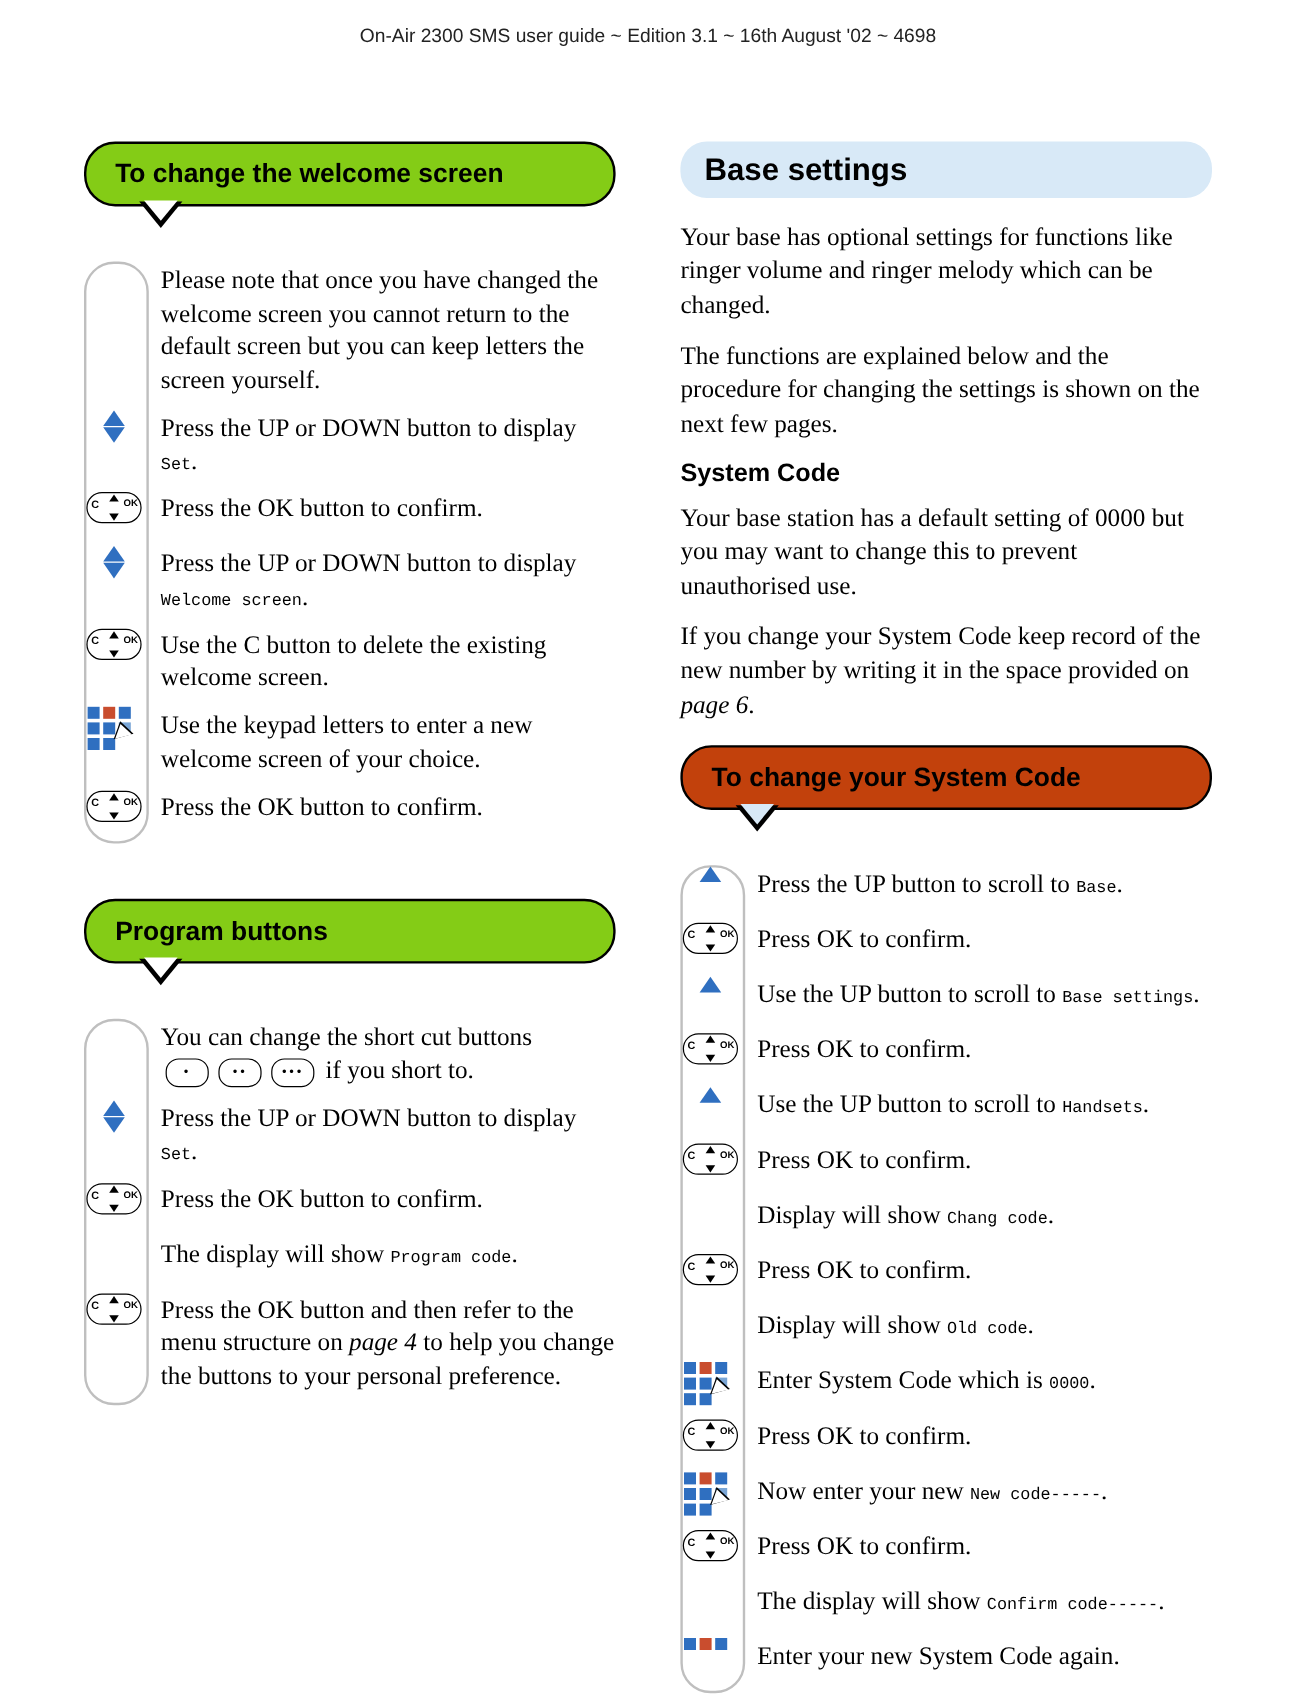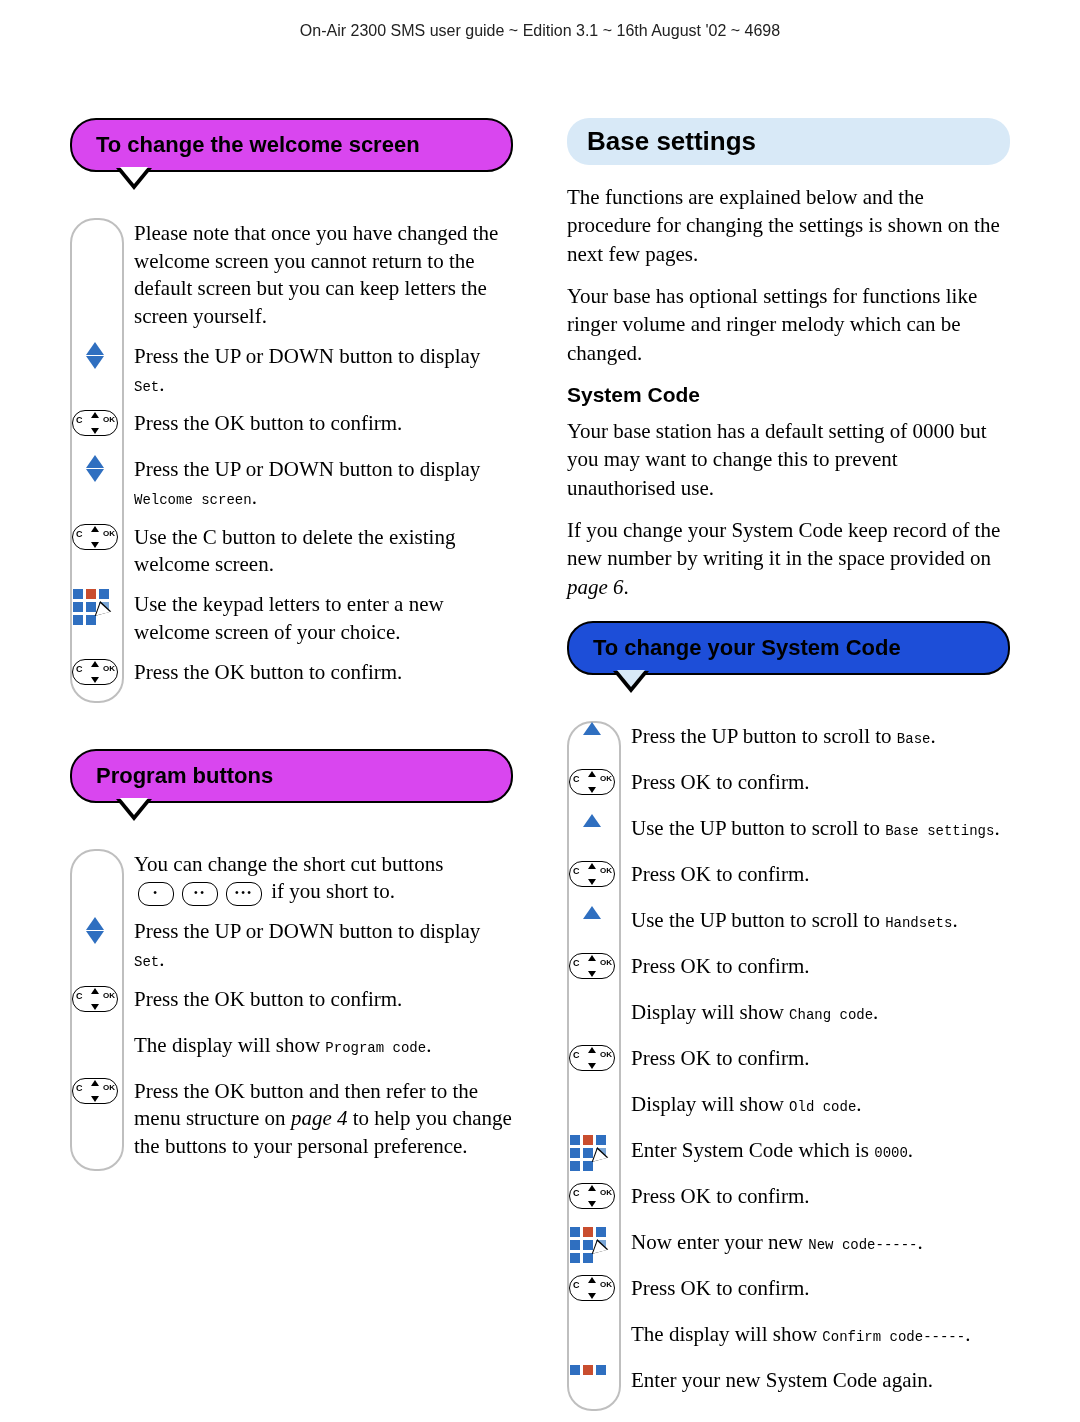--- a/index.html
+++ b/index.html
@@ -30,22 +30,22 @@
     flex: 1 1 0;
   }
   
   .proc-header {
     border: 2.5px solid #000;
     border-radius: 26px;
     padding: 12px 18px 12px 24px;
     position: relative;
     margin-bottom: 46px;
   }
-  .proc-header.blue { background: #1d4ed8; }
-  .proc-header.white { background: #d946ef; }
+  .proc-header.blue { background: #c2410c; }
+  .proc-header.white { background: #84cc16; }
   .proc-header .title {
     font-family: 'Trebuchet MS', Arial, sans-serif;
     font-size: 22px;
     font-weight: bold;
   }
   
   .tail, .tail2 {
     position: absolute;
     left: 44px;
     top: 100%;
@@ -390,22 +390,22 @@
       </div>
 
     </div>
 
     <div class="col">
 
       <div class="section-pill">
         <span class="t">Base settings</span>
       </div>
 
+      <p class="body">Your base has optional settings for functions like ringer volume and ringer melody which can be changed.</p>
       <p class="body">The functions are explained below and the procedure for changing the settings is shown on the next few pages.</p>
-      <p class="body">Your base has optional settings for functions like ringer volume and ringer melody which can be changed.</p>
 
       <div class="subhead">System Code</div>
 
       <p class="body">
         <span>Your base station has a default setting of </span><span class="bold">0000</span><span> but you may want to change this to prevent unauthorised use.</span>
       </p>
       <p class="body">
         <span>If you change your System Code keep record of the new number by writing it in the space provided on </span><em class="pg">page 6</em><span>.</span>
       </p>
 

